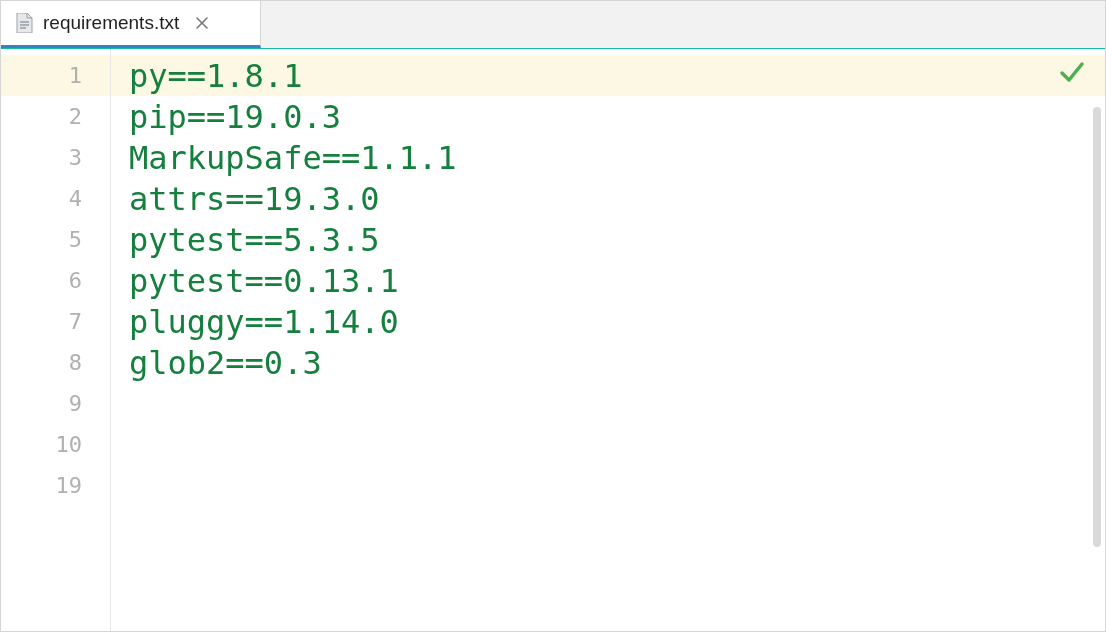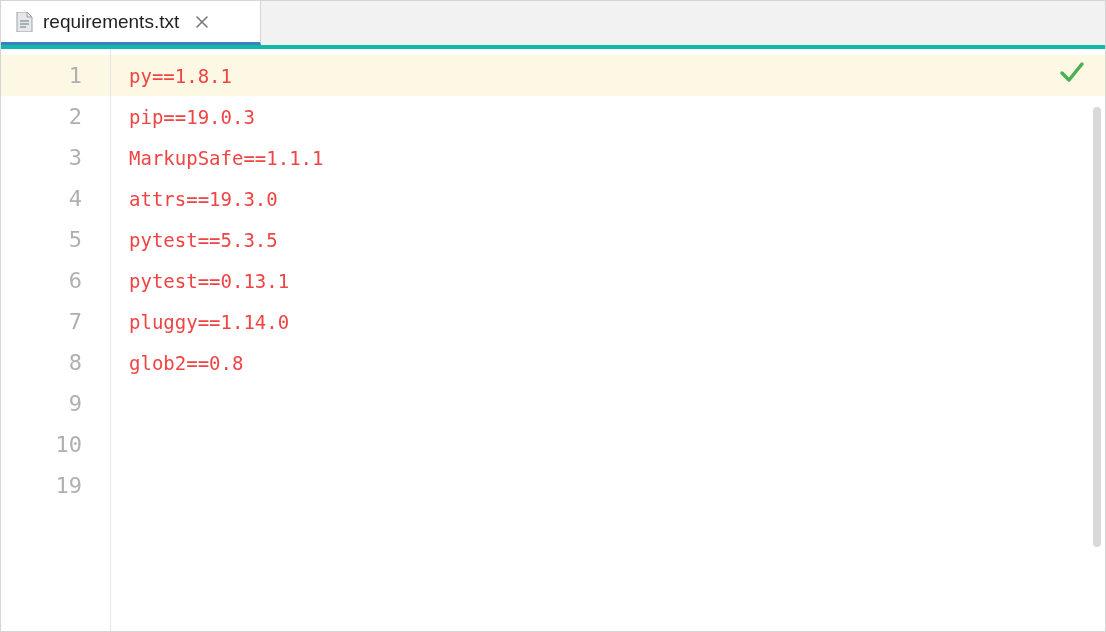--- a/index.html
+++ b/index.html
@@ -8,21 +8,21 @@
       height: 632px;
       overflow: hidden;
       font-family: -apple-system, BlinkMacSystemFont, "Segoe UI", sans-serif;
       border: 1px solid #d5d5d5;
     }
     .tab-bar {
       height: 48px;
       background: #f2f2f2;
       display: flex;
       align-items: stretch;
-      border-bottom: 4px solid #14b8a6;
+      border-bottom: 1px solid #14b8a6;
     }
     .tab {
       display: flex;
       align-items: center;
       padding: 0 12px 0 14px;
       background: #ffffff;
       border-right: 1px solid #d5d5d5;
       border-bottom: 3px solid #3b7fc4;
       gap: 10px;
       min-width: 260px;
@@ -75,22 +75,22 @@
       color: #b0b0b0;
       font-family: "Menlo", "Consolas", monospace;
       font-size: 22px;
     }
     .gutter .line-row.current {
       background: #fcf8e3;
     }
     .code-area .line-row {
       padding-left: 18px;
       font-family: "Menlo", "Consolas", monospace;
-      font-size: 19px;
-      color: #ef4444;
+      font-size: 32px;
+      color: #15803d;
       white-space: pre;
     }
     .code-area .line-row.current {
       background: #fcf8e3;
     }
     .check-icon {
       position: absolute;
       top: 10px;
       right: 20px;
       color: #4caf50;
@@ -152,15 +152,15 @@
       </svg>
     </span>
     <div class="scrollbar-track"></div>
   <div class="line-row current">py==1.8.1</div>
       <div class="line-row">pip==19.0.3</div>
       <div class="line-row">MarkupSafe==1.1.1</div>
       <div class="line-row">attrs==19.3.0</div>
       <div class="line-row">pytest==5.3.5</div>
       <div class="line-row">pytest==0.13.1</div>
       <div class="line-row">pluggy==1.14.0</div>
-      <div class="line-row">glob2==0.8</div>
+      <div class="line-row">glob2==0.3</div>
     </div>
 </div>
 
 </body></html>

